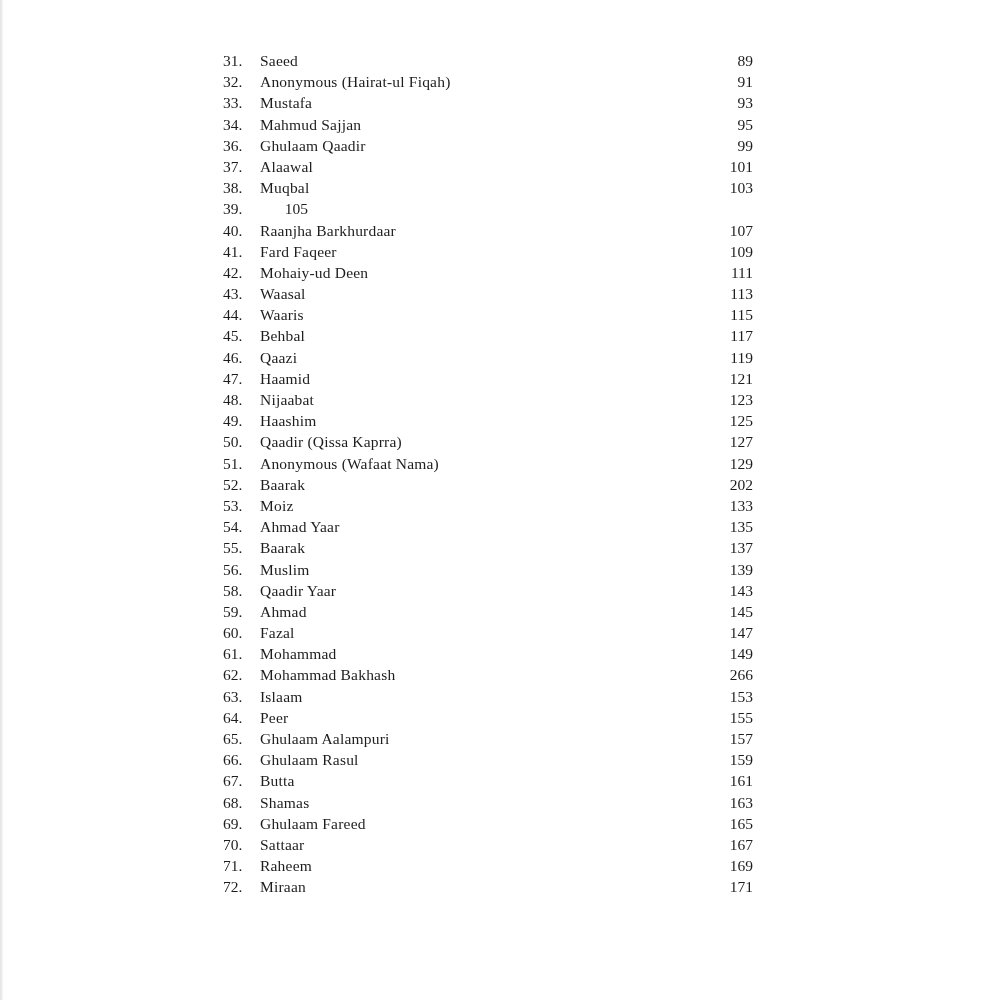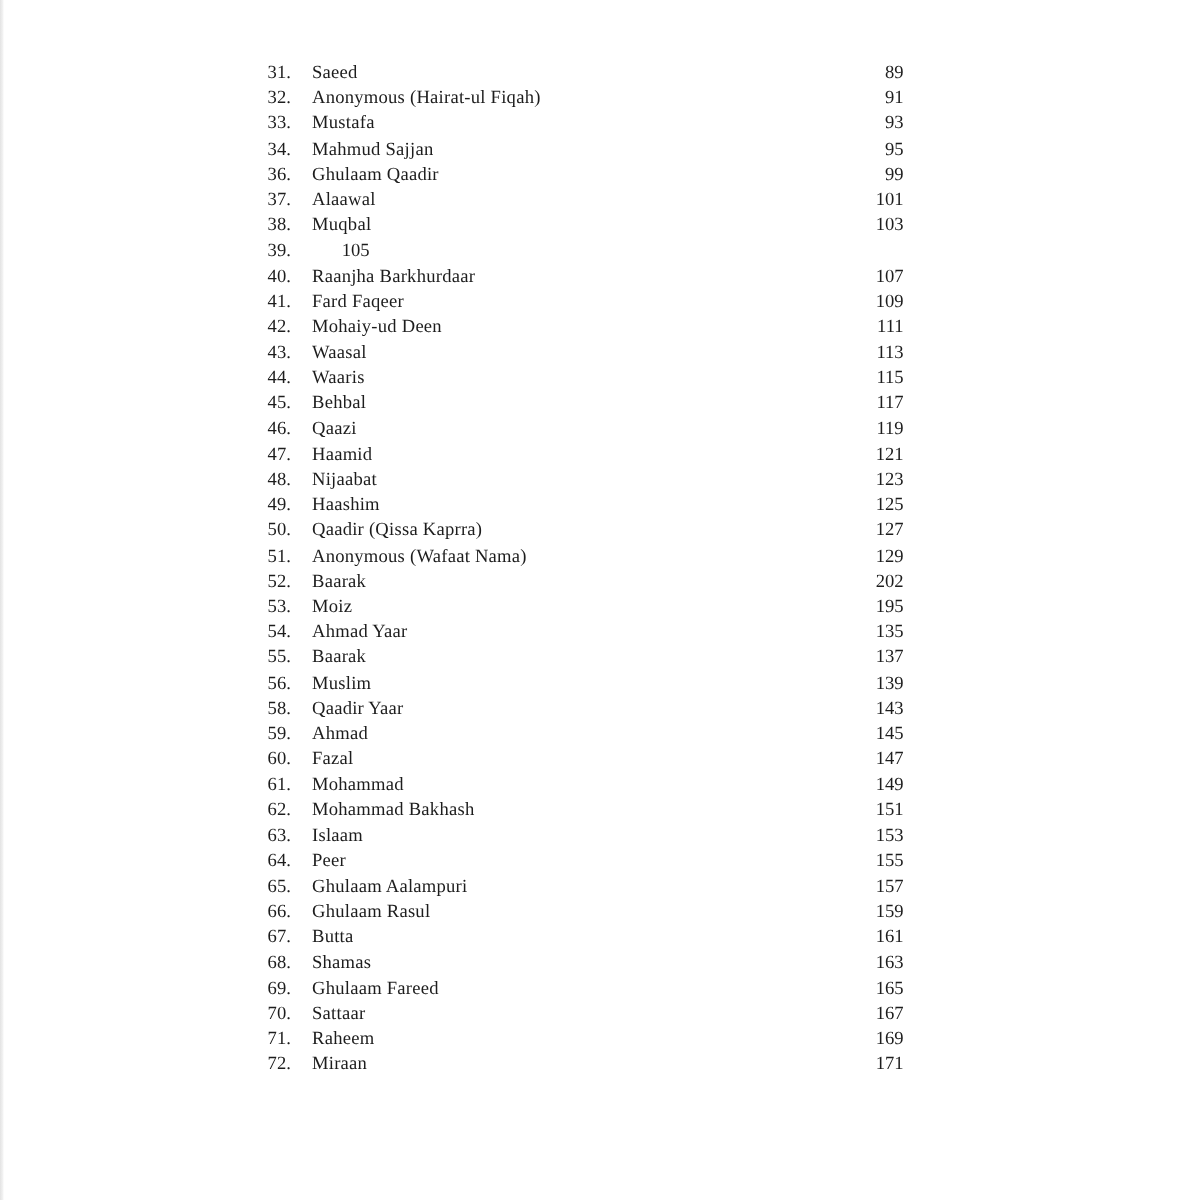--- a/index.html
+++ b/index.html
@@ -178,21 +178,21 @@
 
   <div class="row">
     <span class="num">52.</span>
     <span class="name">Baarak</span>
     <span class="page">202</span>
   </div>
 
   <div class="row">
     <span class="num">53.</span>
     <span class="name">Moiz</span>
-    <span class="page">195</span>
+    <span class="page">133</span>
   </div>
 
   <div class="row">
     <span class="num">54.</span>
     <span class="name">Ahmad Yaar</span>
     <span class="page">135</span>
   </div>
 
   <div class="row">
     <span class="num">55.</span>
@@ -227,21 +227,21 @@
 
   <div class="row">
     <span class="num">61.</span>
     <span class="name">Mohammad</span>
     <span class="page">149</span>
   </div>
 
   <div class="row">
     <span class="num">62.</span>
     <span class="name">Mohammad Bakhash</span>
-    <span class="page">151</span>
+    <span class="page">266</span>
   </div>
 
   <div class="row">
     <span class="num">63.</span>
     <span class="name">Islaam</span>
     <span class="page">153</span>
   </div>
 
   <div class="row">
     <span class="num">64.</span>

